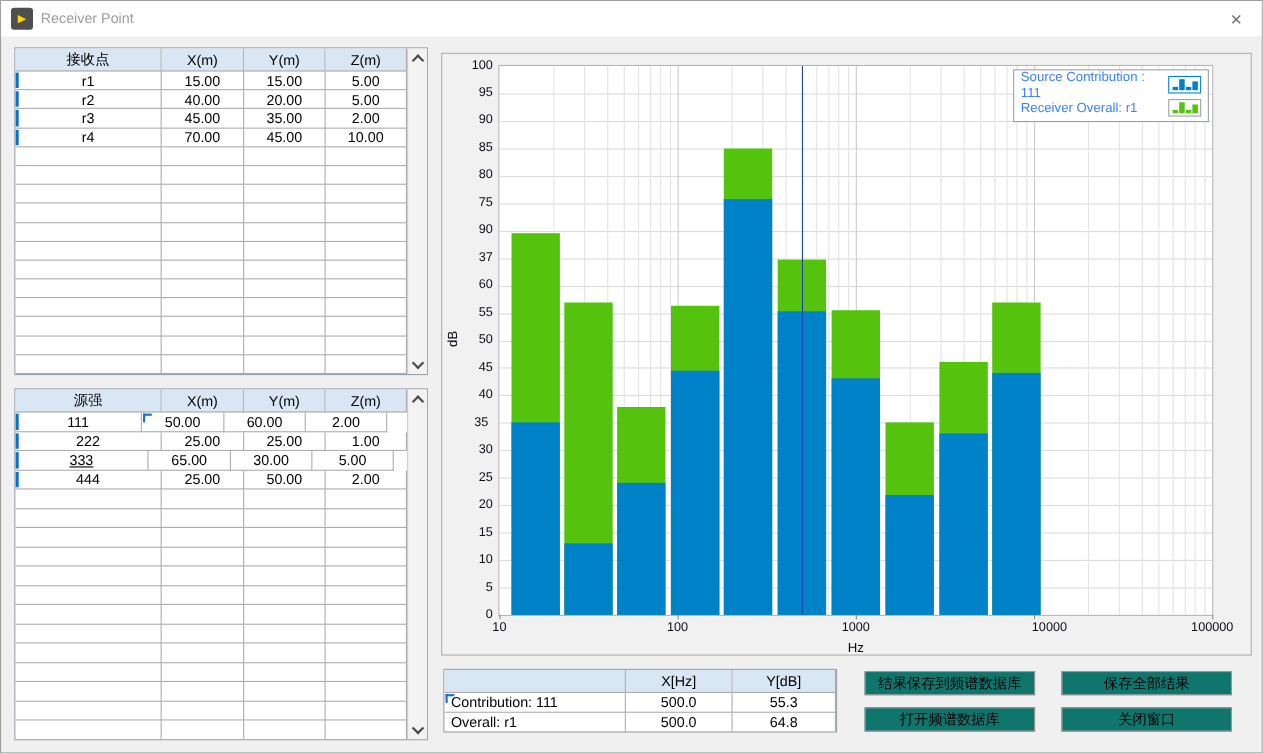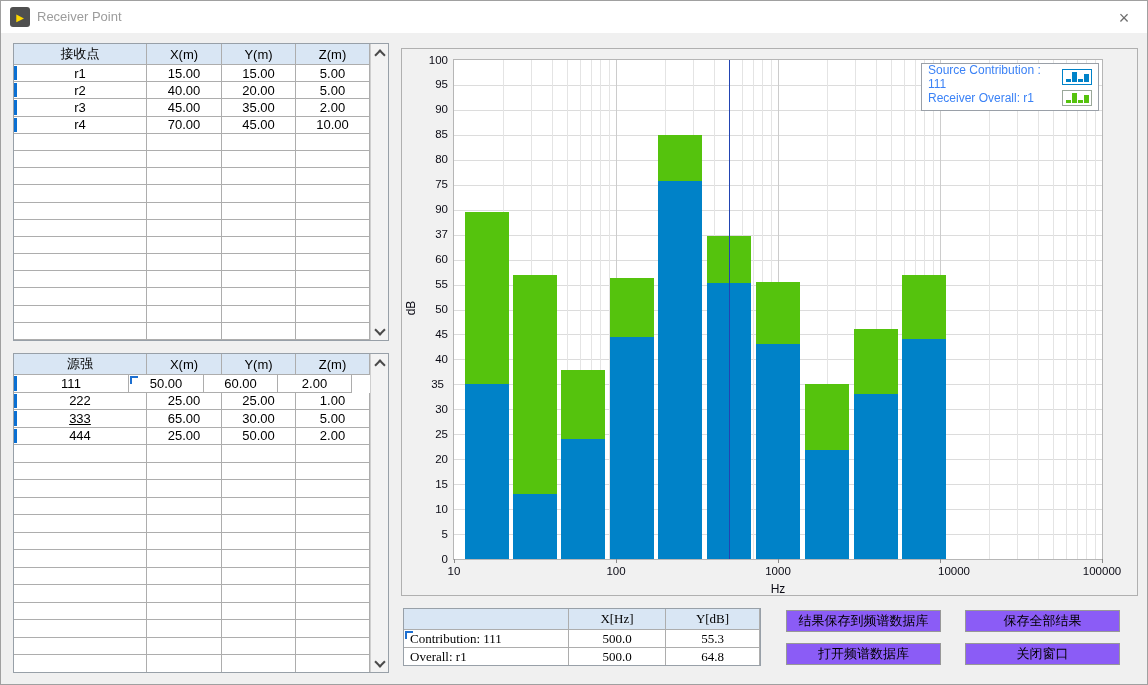--- a/index.html
+++ b/index.html
@@ -7,21 +7,21 @@
           box-sizing:border-box;overflow:hidden;}
   .titlebar{position:absolute;left:0;top:0;right:0;height:32px;background:#ffffff;}
   .app-icon{position:absolute;left:9px;top:6px;width:20px;height:20px;background:#4f4f4f;border-radius:3px;
             color:#ffd800;font-size:10px;display:flex;align-items:center;justify-content:center;}
   .win-title{position:absolute;left:36px;top:8px;font-size:13px;color:#9c9c9c;}
   .close-btn{position:absolute;right:12px;top:6px;width:22px;height:22px;color:#6e6e6e;font-size:18px;
              line-height:22px;text-align:center;cursor:default;}
   .panel{position:absolute;background:#ffffff;border:1px solid #98a0a8;box-sizing:border-box;overflow:hidden;}
   #receiverPanel{left:12px;top:42px;width:376px;height:298px;}
   #sourcePanel{left:12px;top:352px;width:376px;height:320px;}
-  #cursorPanel{left:402px;top:607px;width:358px;height:58px;font-family:Liberation Serif, serif;}
+  #cursorPanel{left:402px;top:607px;width:358px;height:58px;}
   .trow{display:flex;position:relative;box-sizing:border-box;}
   .tcell{box-sizing:border-box;border-right:1px solid #adadad;border-bottom:1px solid #adadad;
          display:flex;align-items:center;justify-content:center;font-size:13px;color:#000;
          overflow:hidden;white-space:nowrap;position:relative;}
   .thead .tcell{background:#d9e6f4;}
   .tcell.left{justify-content:flex-start;padding-left:6px;}
   .rowtick{position:absolute;left:0;top:1px;bottom:2px;width:3px;background:#0a6fd2;}
   .focus-corner{position:absolute;left:1px;top:1px;width:6px;height:6px;
                 border-left:2px solid #1d6fd0;border-top:2px solid #1d6fd0;}
   .lv-scroll{position:absolute;top:0;right:0;bottom:0;width:18px;background:#f3f3f3;
@@ -45,21 +45,21 @@
   .legend-row{display:flex;align-items:center;height:21px;padding:0 6px;}
   .legend-label{flex:1;font-size:12px;color:#3b82f6;}
   .legend-icon{width:30px;height:16px;border:1px solid #999;background:#fff;position:relative;
                box-sizing:border-box;}
   .licon-bar{position:absolute;bottom:2px;}
   .ytick{position:absolute;width:38px;text-align:right;font-size:11.5px;color:#0c0c16;}
   .xtick{position:absolute;font-size:11.5px;color:#0c0c16;transform:translateX(-50%);}
   .xtickmark{position:absolute;width:1px;height:4px;background:#8a8a8a;}
   .ylab{position:absolute;left:2px;top:252px;font-size:12px;color:#0c0c16;transform:rotate(-90deg);}
   .xlab{position:absolute;font-size:12px;color:#0c0c16;transform:translateX(-50%);}
-  .lv-btn{position:absolute;width:155px;height:22px;background:#8b5cf6;border:1px solid #979797;
+  .lv-btn{position:absolute;width:155px;height:22px;background:#0f766e;border:1px solid #979797;
           box-sizing:border-box;font-size:13px;color:#000;display:flex;align-items:center;
           justify-content:center;cursor:default;}
 </style>
 </head>
 <body>
 
 <div class="window">
   <div class="titlebar">
     <div class="app-icon">▶</div>
     <div class="win-title">Receiver Point</div>
@@ -197,21 +197,21 @@
         <div class="rowtick"></div>
       </div>
       <div class="trow" style="height: 17.5px;">
         <div class="tcell" style="width: 133px; height: 17.5px;">222</div>
         <div class="tcell" style="width: 75px; height: 17.5px;">25.00</div>
         <div class="tcell" style="width: 74px; height: 17.5px;">25.00</div>
         <div class="tcell" style="width: 74px; height: 17.5px;">1.00</div>
         <div class="rowtick"></div>
       </div>
       <div class="trow" style="height: 17.5px;">
-        <div class="tcell" style="width: 133px; height: 17.5px; text-decoration: underline;">333</div>
+        <div class="tcell" style="width: 121px; height: 17.5px; text-decoration: underline;">333</div>
         <div class="tcell" style="width: 75px; height: 17.5px;">65.00</div>
         <div class="tcell" style="width: 74px; height: 17.5px;">30.00</div>
         <div class="tcell" style="width: 74px; height: 17.5px;">5.00</div>
         <div class="rowtick"></div>
       </div>
       <div class="trow" style="height: 17.5px;">
         <div class="tcell" style="width: 133px; height: 17.5px;">444</div>
         <div class="tcell" style="width: 75px; height: 17.5px;">25.00</div>
         <div class="tcell" style="width: 74px; height: 17.5px;">50.00</div>
         <div class="tcell" style="width: 74px; height: 17.5px;">2.00</div>

